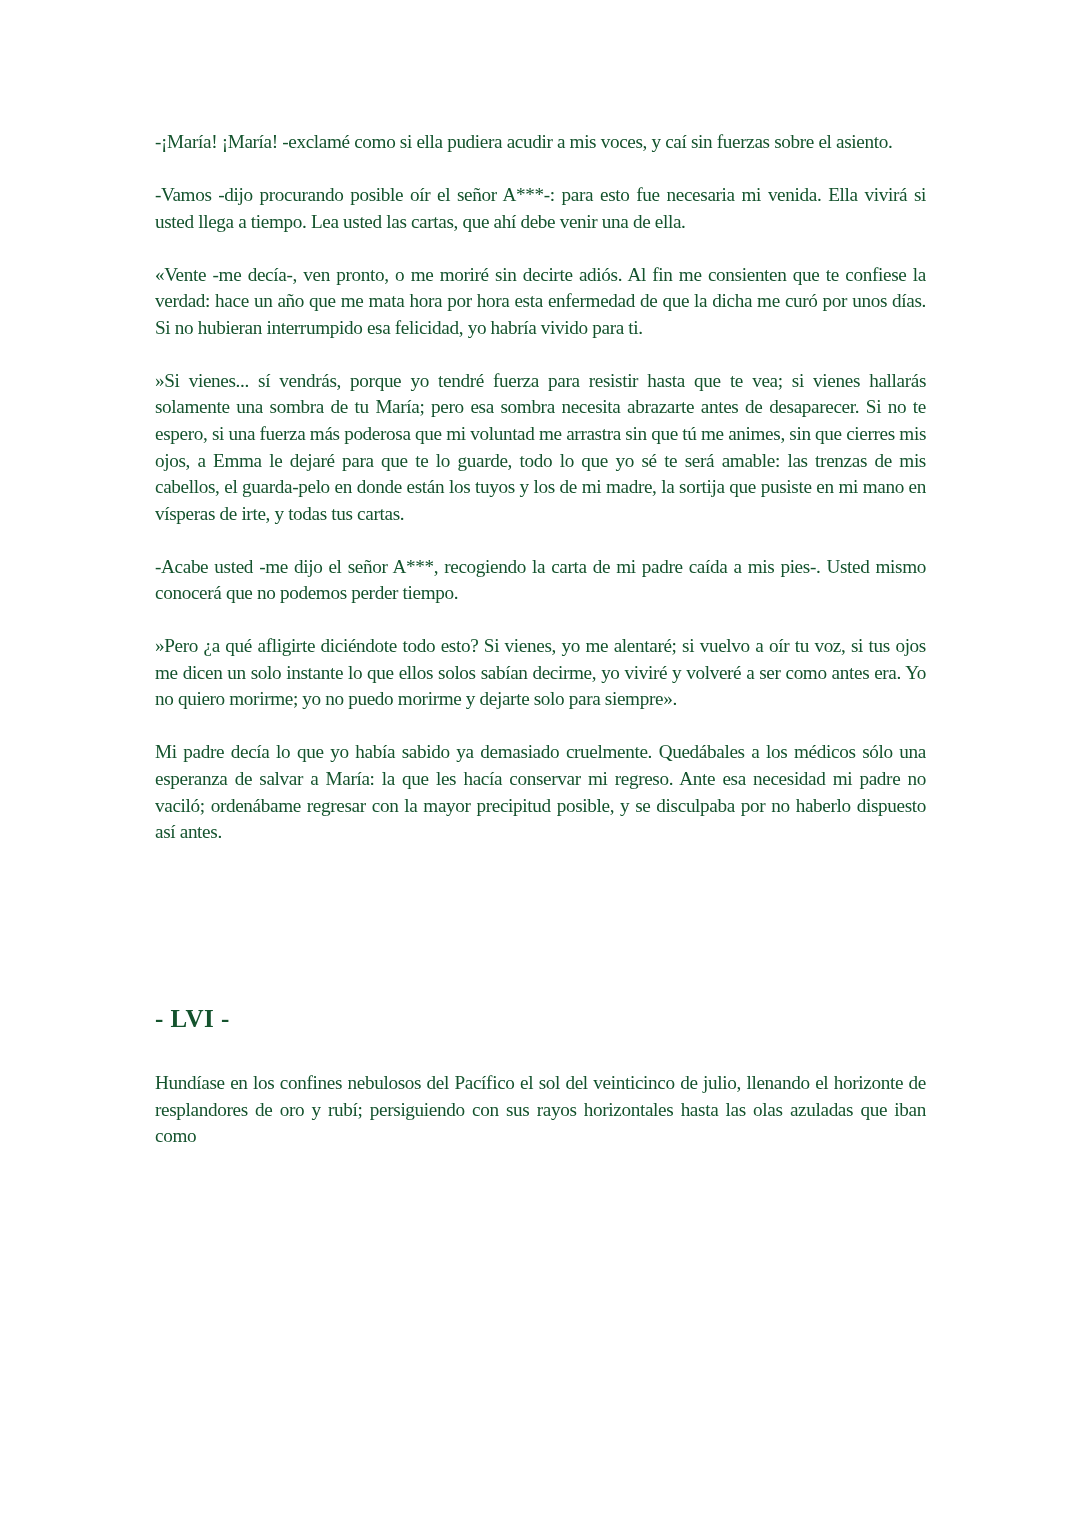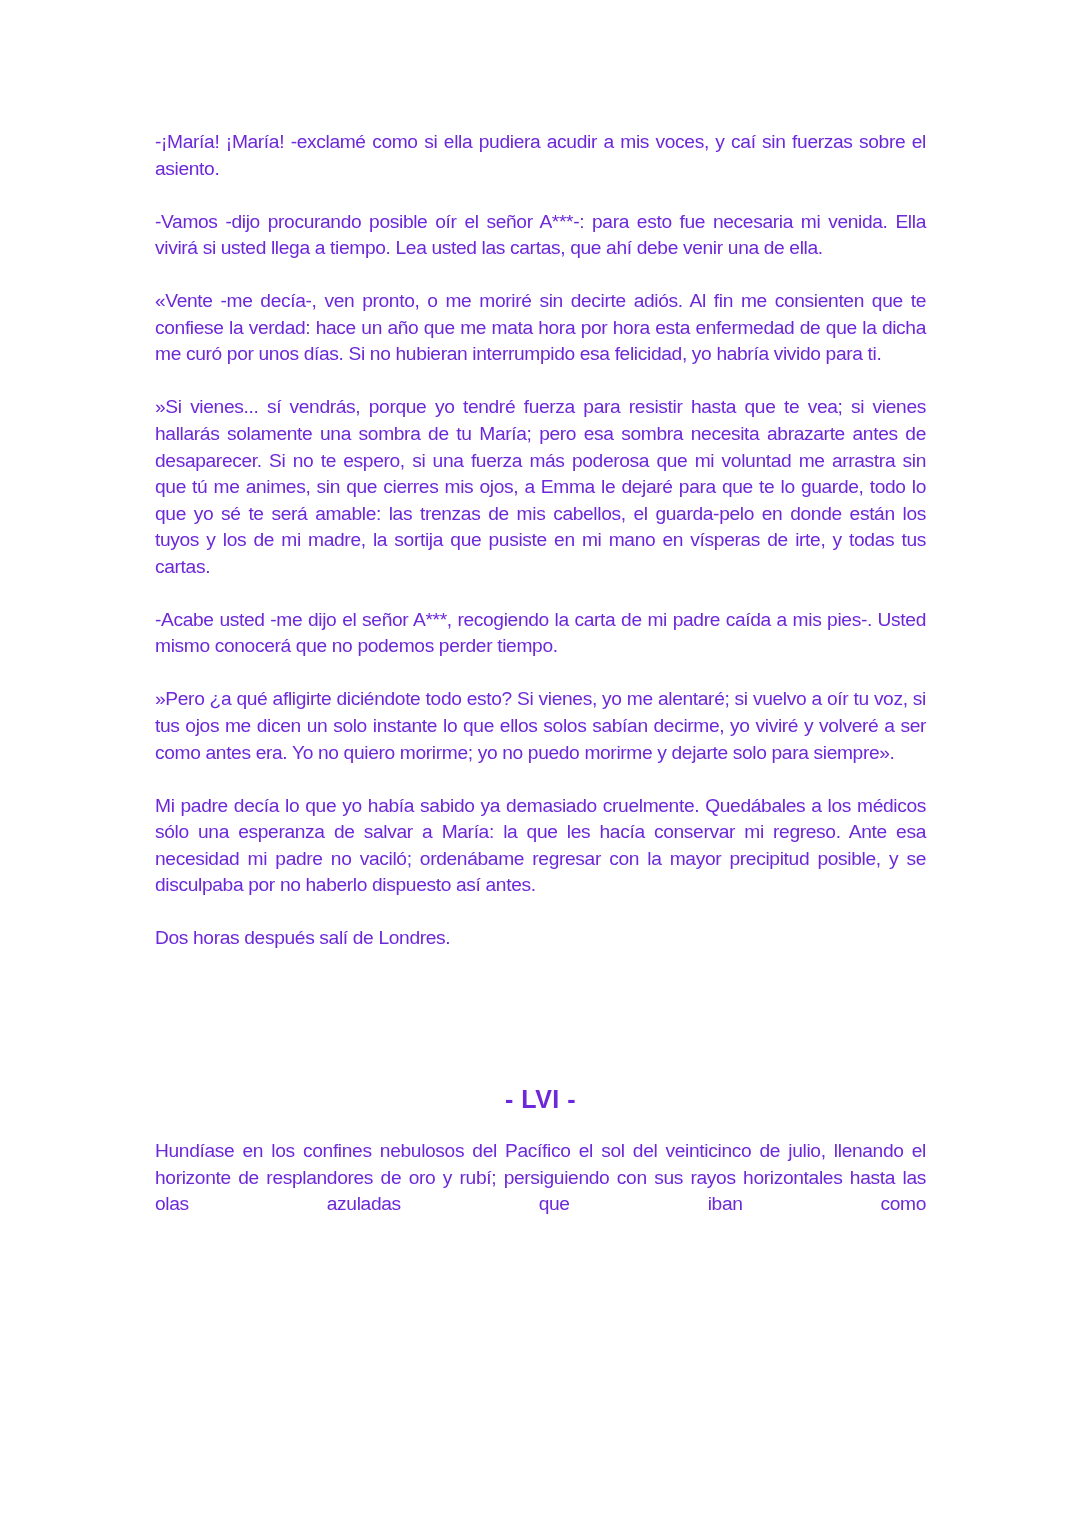--- a/index.html
+++ b/index.html
@@ -2,53 +2,52 @@
 <html><head>
   <meta charset="utf-8">
   <style>
     html, body { margin: 0; padding: 0; background: #ffffff; }
     body { width: 1080px; height: 1527px; position: relative; overflow: hidden; }
     .page {
       position: absolute;
       left: 155px;
       top: 129px;
       width: 771px;
-      color: #6d28d9;
-      font-family: Liberation Sans, sans-serif;
+      color: #14532d;
+      font-family: Liberation Serif, serif;
       font-size: 19.2px;
       line-height: 26.6px;
       letter-spacing: -0.35px;
     }
     .para {
       margin: 0 0 26.4px 0;
       text-align: justify;
     }
     .para.last-block { margin-bottom: 0; }
     .spacer { height: 132px; }
     .chapter-heading {
-      text-align: center;
+      text-align: left;
       font-weight: bold;
       font-size: 25px;
       line-height: 30px;
-      margin: 0 0 24px 0;
+      margin: 0 0 36px 0;
       letter-spacing: 0.5px;
     }
     .para.cut { margin-bottom: 13px; text-align-last: justify; }
   </style>
 </head>
 <body>
 
 <div class="page">
   <p class="para">-¡María! ¡María! -exclamé como si ella pudiera acudir a mis voces, y caí sin fuerzas sobre el asiento.</p>
   <p class="para">-Vamos -dijo procurando posible oír el señor A***-: para esto fue necesaria mi venida. Ella vivirá si usted llega a tiempo. Lea usted las cartas, que ahí debe venir una de ella.</p>
   <p class="para">«Vente -me decía-, ven pronto, o me moriré sin decirte adiós. Al fin me consienten que te confiese la verdad: hace un año que me mata hora por hora esta enfermedad de que la dicha me curó por unos días. Si no hubieran interrumpido esa felicidad, yo habría vivido para ti.</p>
   <p class="para">»Si vienes... sí vendrás, porque yo tendré fuerza para resistir hasta que te vea; si vienes hallarás solamente una sombra de tu María; pero esa sombra necesita abrazarte antes de desaparecer. Si no te espero, si una fuerza más poderosa que mi voluntad me arrastra sin que tú me animes, sin que cierres mis ojos, a Emma le dejaré para que te lo guarde, todo lo que yo sé te será amable: las trenzas de mis cabellos, el guarda-pelo en donde están los tuyos y los de mi madre, la sortija que pusiste en mi mano en vísperas de irte, y todas tus cartas.</p>
   <p class="para">-Acabe usted -me dijo el señor A***, recogiendo la carta de mi padre caída a mis pies-. Usted mismo conocerá que no podemos perder tiempo.</p>
   <p class="para">»Pero ¿a qué afligirte diciéndote todo esto? Si vienes, yo me alentaré; si vuelvo a oír tu voz, si tus ojos me dicen un solo instante lo que ellos solos sabían decirme, yo viviré y volveré a ser como antes era. Yo no quiero morirme; yo no puedo morirme y dejarte solo para siempre».</p>
   <p class="para">Mi padre decía lo que yo había sabido ya demasiado cruelmente. Quedábales a los médicos sólo una esperanza de salvar a María: la que les hacía conservar mi regreso. Ante esa necesidad mi padre no vaciló; ordenábame regresar con la mayor precipitud posible, y se disculpaba por no haberlo dispuesto así antes.</p>
-  <p class="para last-block">Dos horas después salí de Londres.</p>
 
   <div class="spacer"></div>
 
   <h2 class="chapter-heading">- LVI -</h2>
 
   <p class="para cut">Hundíase en los confines nebulosos del Pacífico el sol del veinticinco de julio, llenando el horizonte de resplandores de oro y rubí; persiguiendo con sus rayos horizontales hasta las olas azuladas que iban como</p>
 </div>
 
 </body></html>

